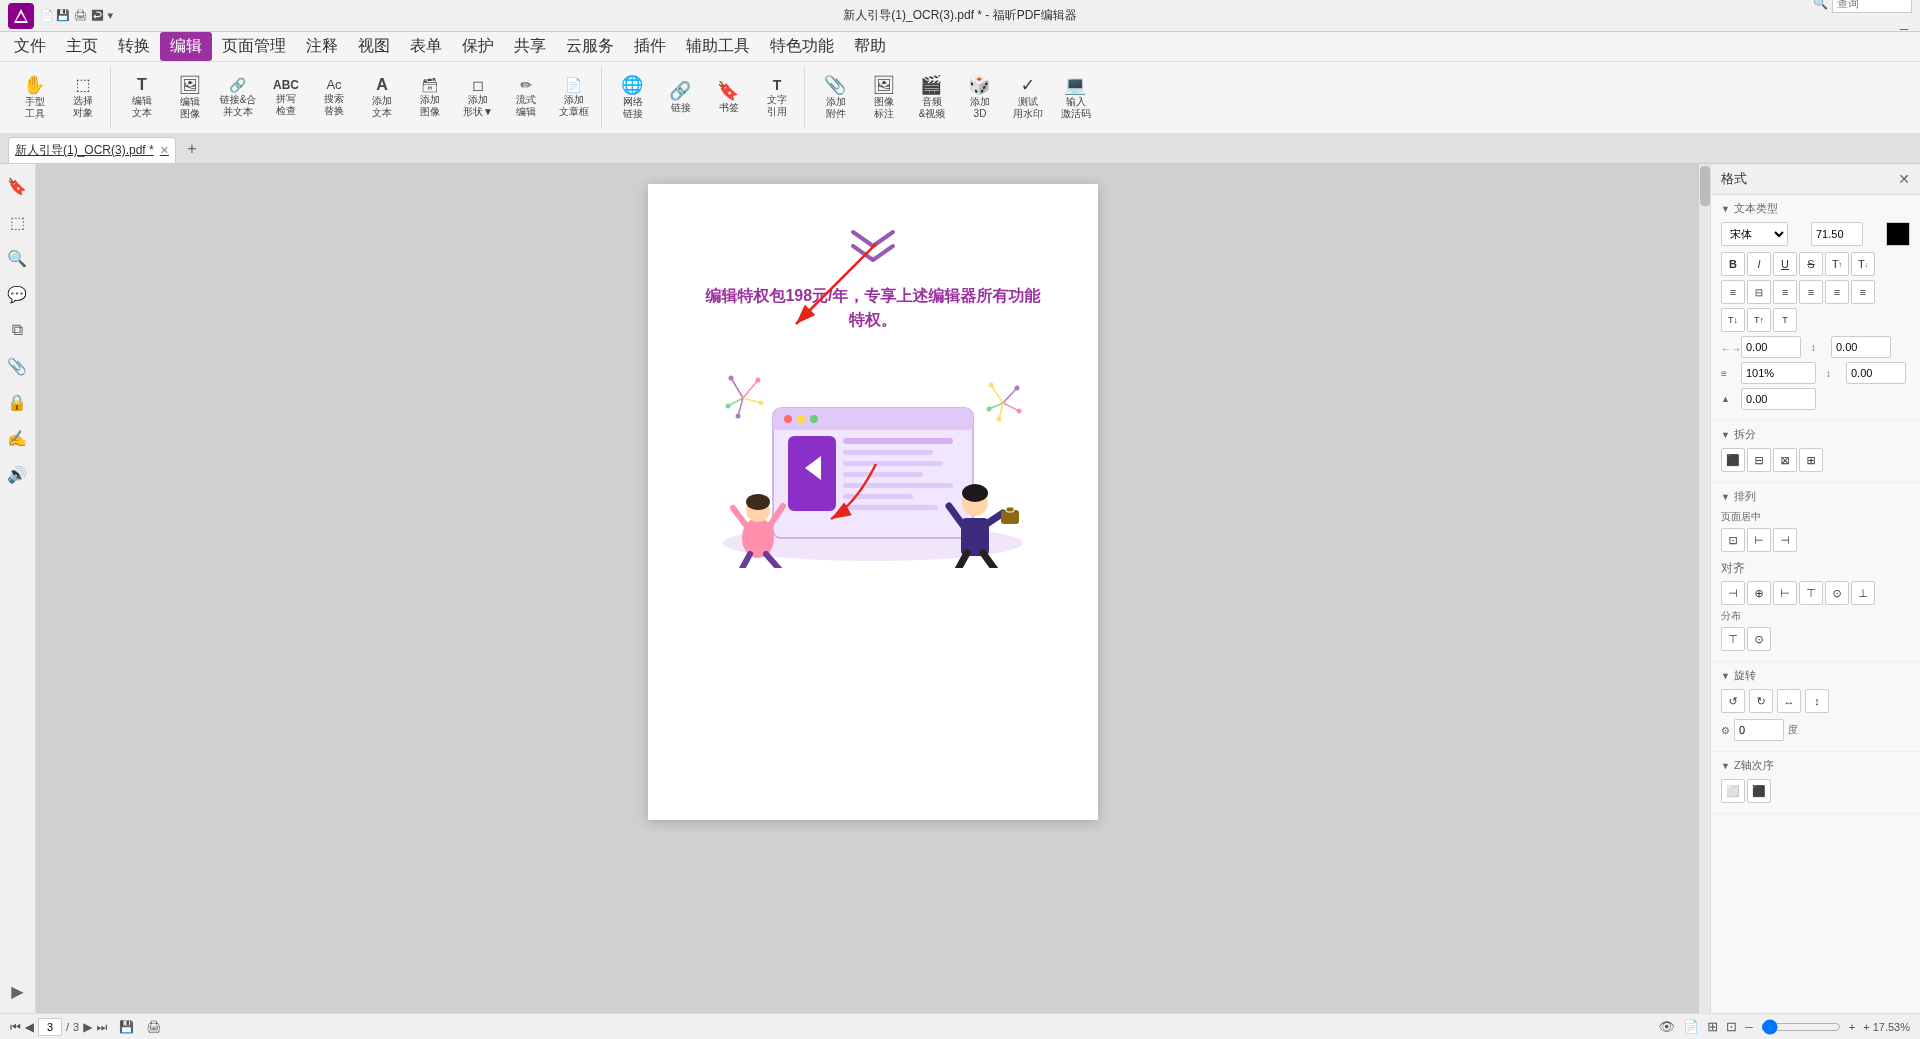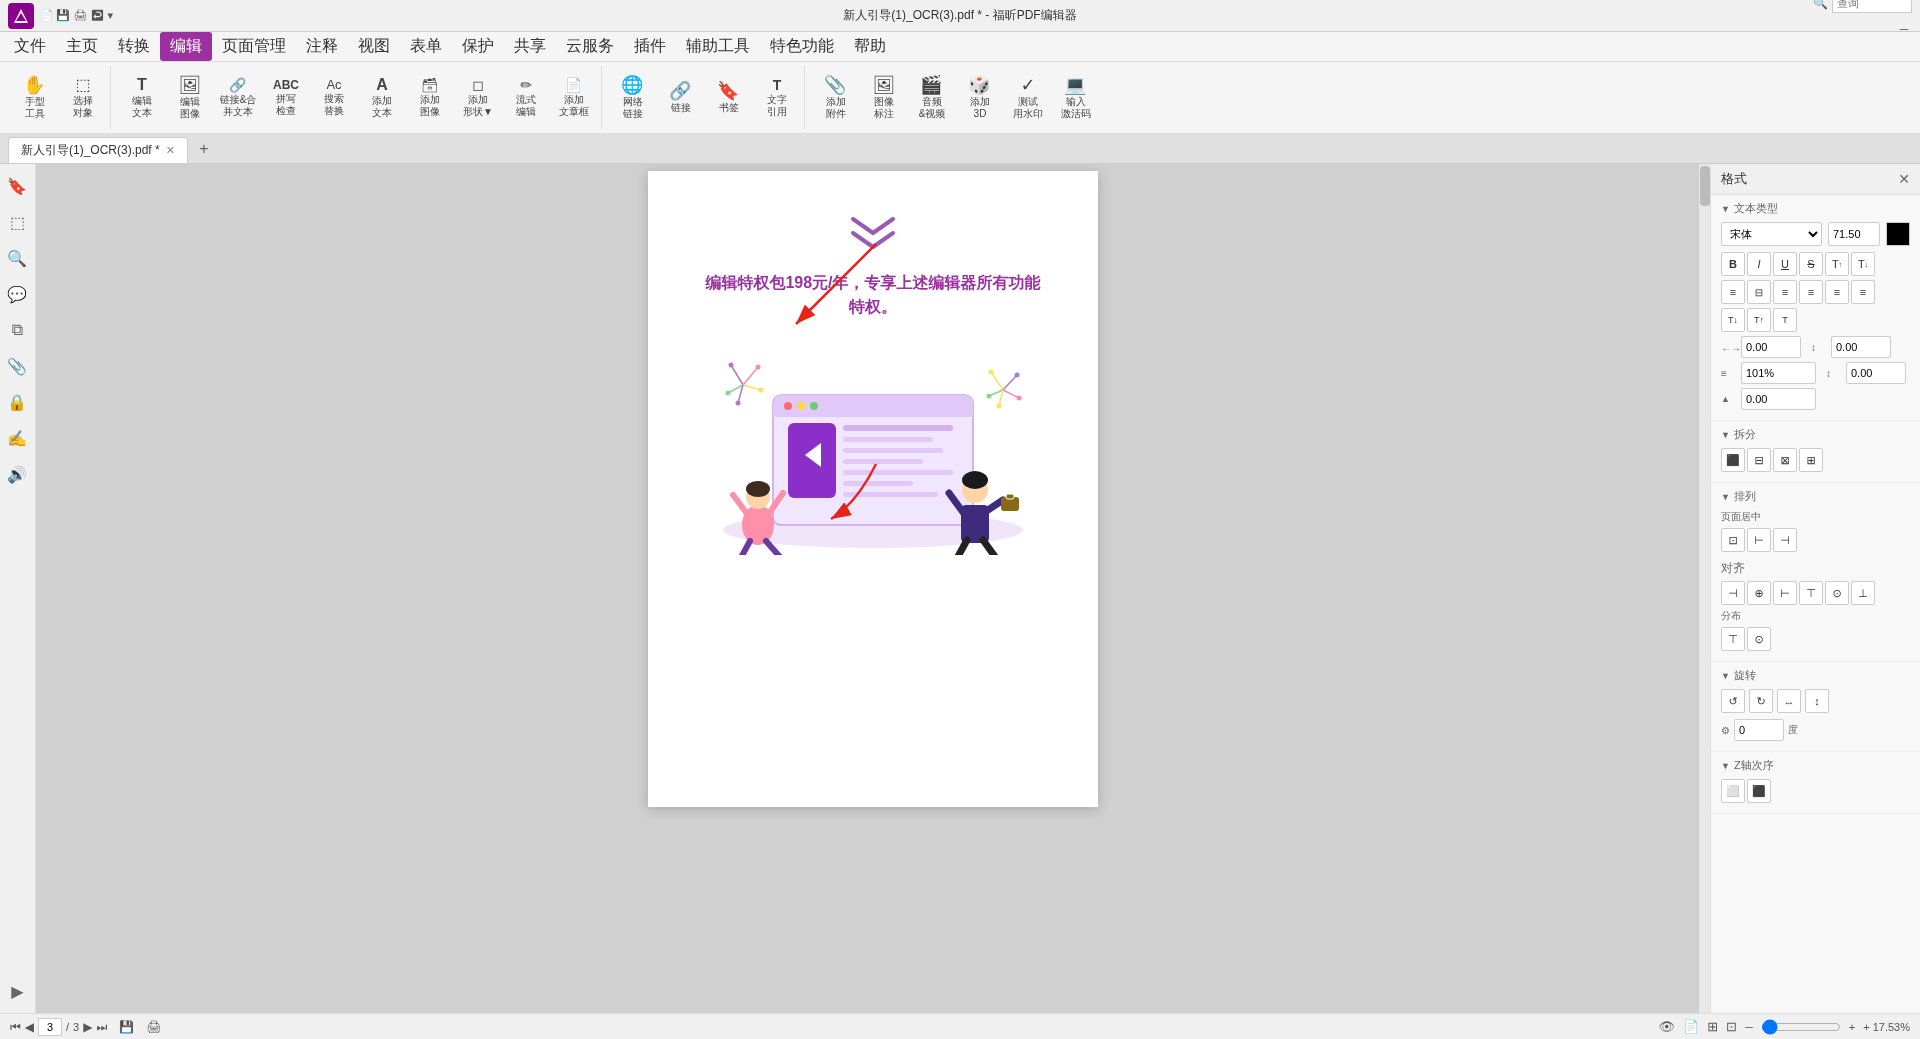--- a/index.html
+++ b/index.html
@@ -97,25 +97,26 @@
       border-bottom: 1px solid #ccc;
     }
     .tab {
       height: 26px;
       background: white;
       border: 1px solid #ccc;
       border-bottom: none;
       border-radius: 4px 4px 0 0;
       display: flex;
       align-items: center;
-      padding: 0 12px;
+      padding: 0 6px;
       font-size: 12px;
       color: #333;
       gap: 6px;
       cursor: pointer;
+      text-decoration: underline;
     }
     .tab .close-btn { font-size: 11px; color: #888; cursor: pointer; }
     .tab-add { width: 24px; height: 24px; display: flex; align-items: center; justify-content: center; font-size: 16px; color: #666; cursor: pointer; margin-left: 4px; margin-bottom: 2px; }
 
     
     #main {
       flex: 1;
       display: flex;
       overflow: hidden;
     }
@@ -139,21 +140,21 @@
     }
 
     
     #canvas-area {
       flex: 1;
       background: #d0d0d0;
       display: flex;
       flex-direction: column;
       align-items: center;
       overflow: auto;
-      padding: 7px;
+      padding: 20px;
       position: relative;
     }
 
     
     #pdf-page {
       width: 450px;
       min-height: 636px;
       background: white;
       box-shadow: 0 2px 12px rgba(0,0,0,0.2);
       padding: 40px 50px;
@@ -240,21 +241,21 @@
       color: #666;
       margin-bottom: 6px;
       display: flex;
       align-items: center;
       gap: 4px;
     }
     .section-label::before { content: '▼'; font-size: 9px; }
 
     .font-row {
       display: flex;
-      gap: 6px;
+      gap: 23px;
       align-items: center;
       margin-bottom: 6px;
     }
     .font-select {
       flex: 1;
       height: 24px;
       border: 1px solid #ccc;
       background: white;
       font-size: 11px;
       padding: 0 4px;

